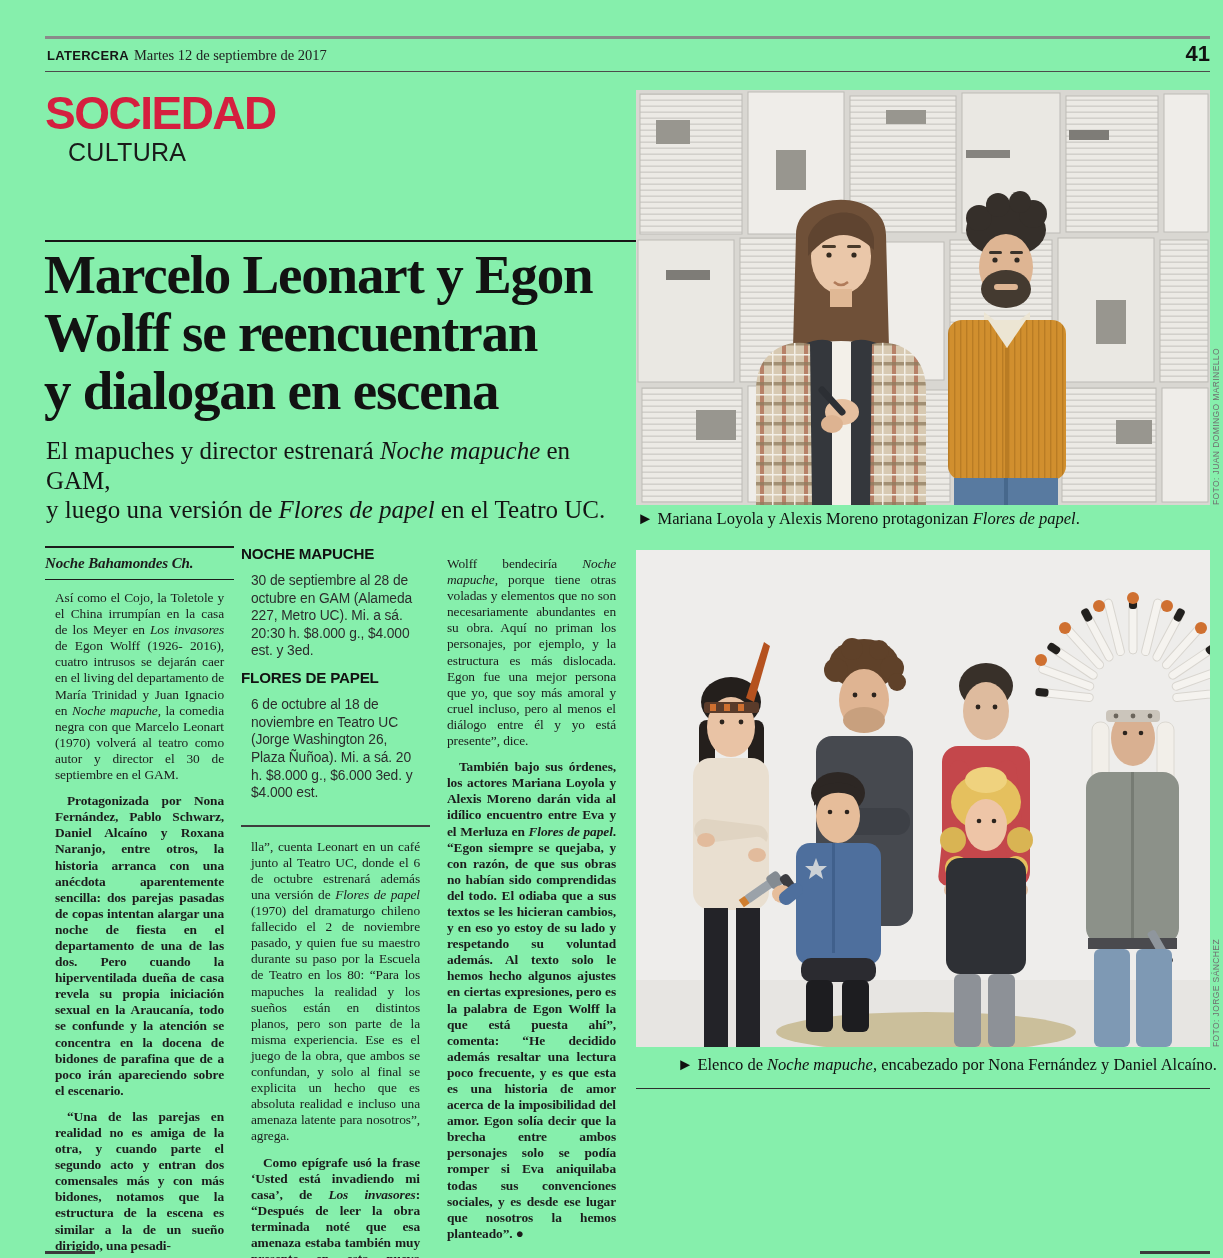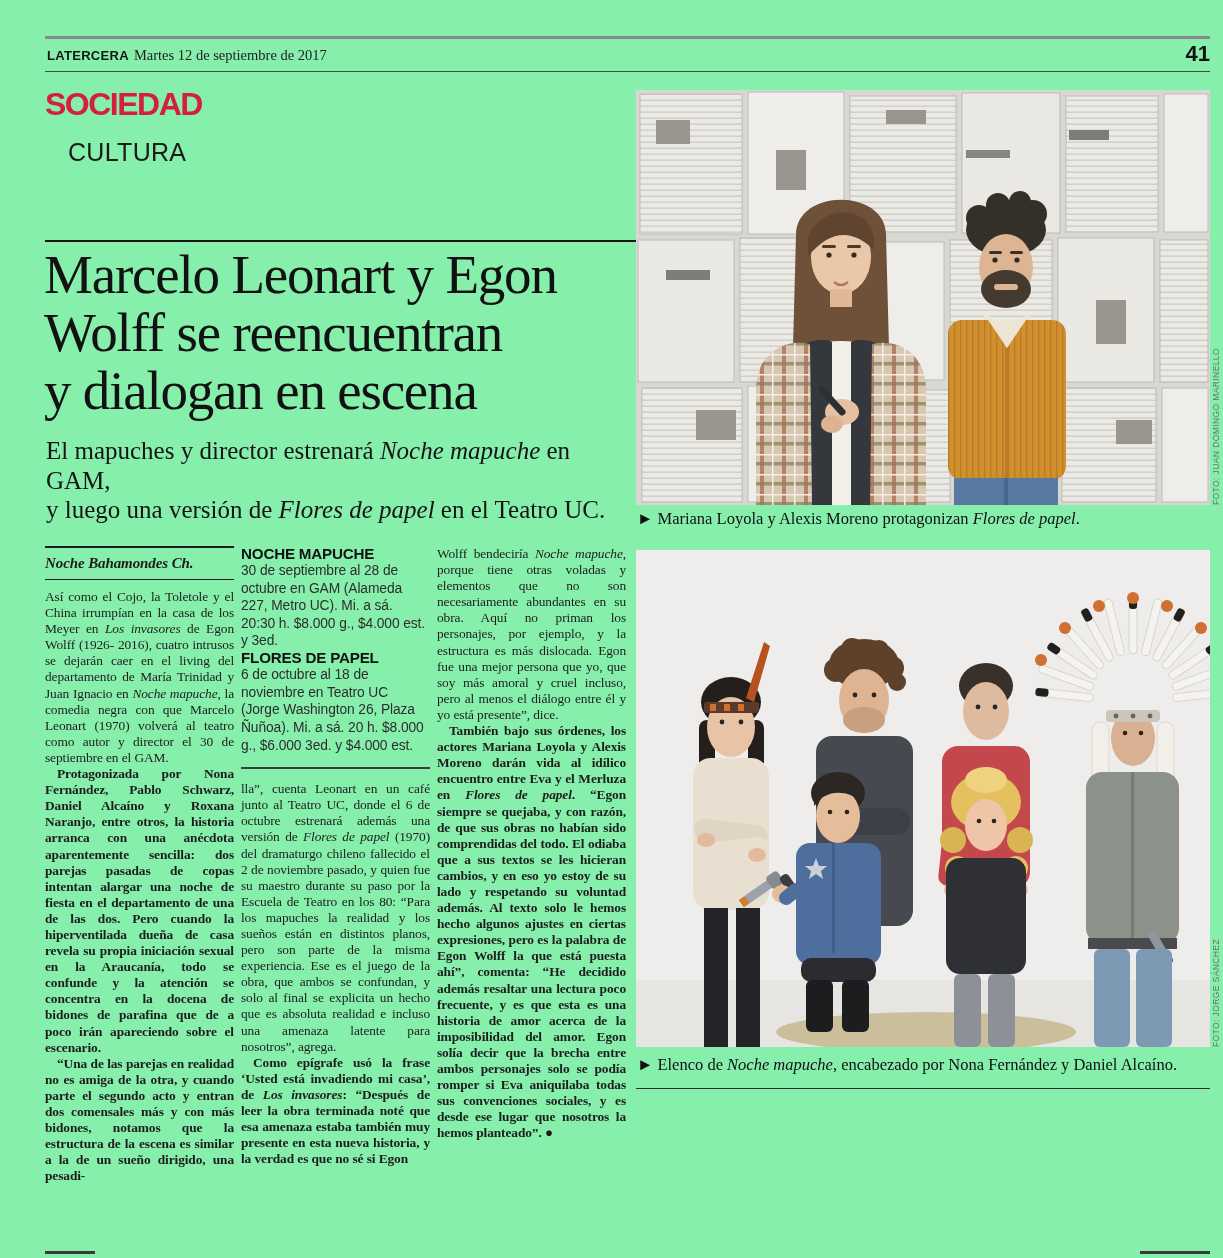--- a/index.html
+++ b/index.html
@@ -5,39 +5,39 @@
   html,body{margin:0;padding:0;background:#ffffff;}
   .page{position:relative;width:1223px;height:1258px;background:#86efac;overflow:hidden;
         font-family:"Liberation Serif",serif;color:#1b1b1b;}
   .rule{position:absolute;}
   .rule-top{left:45px;top:36px;width:1165px;height:3px;background:#8a8a8a;}
   .rule-masthead{left:45px;top:71px;width:1165px;height:1px;background:#4b4b4b;}
   .masthead{position:absolute;left:47px;top:46px;white-space:nowrap;}
   .brand{font-family:"Liberation Sans",sans-serif;font-weight:bold;font-size:13px;letter-spacing:.3px;color:#161616;}
   .edition-date{font-size:14.5px;color:#222;margin-left:5px;}
   .pagenum{position:absolute;right:13px;top:41px;font-family:"Liberation Sans",sans-serif;font-weight:bold;font-size:22px;color:#111;}
-  .kicker{position:absolute;left:45px;top:86px;font-family:"Liberation Sans",sans-serif;font-weight:bold;font-size:32px;letter-spacing:-1.5px;}
+  .kicker{position:absolute;left:45px;top:86px;font-family:"Liberation Sans",sans-serif;font-weight:bold;font-size:46px;letter-spacing:-1.5px;}
   .subkicker{position:absolute;left:47px;top:138px;font-family:"Liberation Sans",sans-serif;font-size:25px;letter-spacing:.3px;color:#1a1a1a;margin-left:21px;}
   .headline-rule{left:45px;top:240px;width:593px;height:2px;background:#161616;}
-  .headline{position:absolute;left:44px;top:246px;width:600px;font-weight:normal;font-size:55px;line-height:58px;letter-spacing:-1.2px;color:#121212;}
+  .headline{position:absolute;left:44px;top:246px;width:600px;font-weight:bold;font-size:55px;line-height:58px;letter-spacing:-1.2px;color:#121212;}
   .dek{position:absolute;left:46px;top:436px;width:594px;font-size:25px;line-height:29.5px;color:#141414;}
   .col{position:absolute;top:546px;width:189px;text-align:justify;font-size:13.4px;line-height:16.1px;color:#1c1c1c;letter-spacing:-0.1px;}
   .col-1{left:45px;}.col-2{left:241px;}.col-3{left:437px;}
-  .col p{margin:0;}
+  .col p{margin:10px;}
   .col p.ind{text-indent:12px;font-weight:bold;}
   .byline{font-style:italic;font-weight:bold;font-size:15px;line-height:18px;border-top:2px solid #1c1c1c;border-bottom:1px solid #1c1c1c;padding:6px 0 7px;margin:0 0 9px 0;text-align:left;}
   .infobox{font-family:"Liberation Sans",sans-serif;text-align:left;border-bottom:2px solid #3d3d3d;padding-bottom:13px;margin-bottom:12px;}
   .ib-title{font-weight:bold;font-size:15.2px;letter-spacing:-.2px;color:#111;}
   .ib-body{font-size:13.8px;line-height:17.6px;color:#2d2d2d;margin:0 0 1px 0;}
   .photo{position:absolute;left:636px;overflow:hidden;background:#e4e2de;}
   .photo-top{top:90px;width:574px;height:415px;}
   .photo-bottom{top:550px;width:574px;height:497px;}
   .caption{position:absolute;left:637px;width:580px;font-size:16.5px;line-height:20px;color:#101010;}
   .caption-top{top:509px;}
-  .caption-bottom{top:1055px;}
+  .caption-bottom{top:1055px;text-align:right;}
   .caption-rule{left:636px;top:1088px;width:574px;height:1px;background:#2f2f2f;}
   .credit{position:absolute;left:1211px;width:12px;font-family:"Liberation Sans",sans-serif;font-size:8.5px;letter-spacing:.4px;color:#6f6f6f;writing-mode:vertical-rl;transform:rotate(180deg);white-space:nowrap;}
   .credit-top{top:90px;height:415px;}
   .credit-bottom{top:550px;height:497px;}
   .bottom-mark{position:absolute;top:1251px;height:3px;background:#3a3a3a;}
   .bm-left{left:45px;width:50px;}
   .bm-right{left:1140px;width:70px;}
   i{font-style:italic;}
 </style>
 </head>

